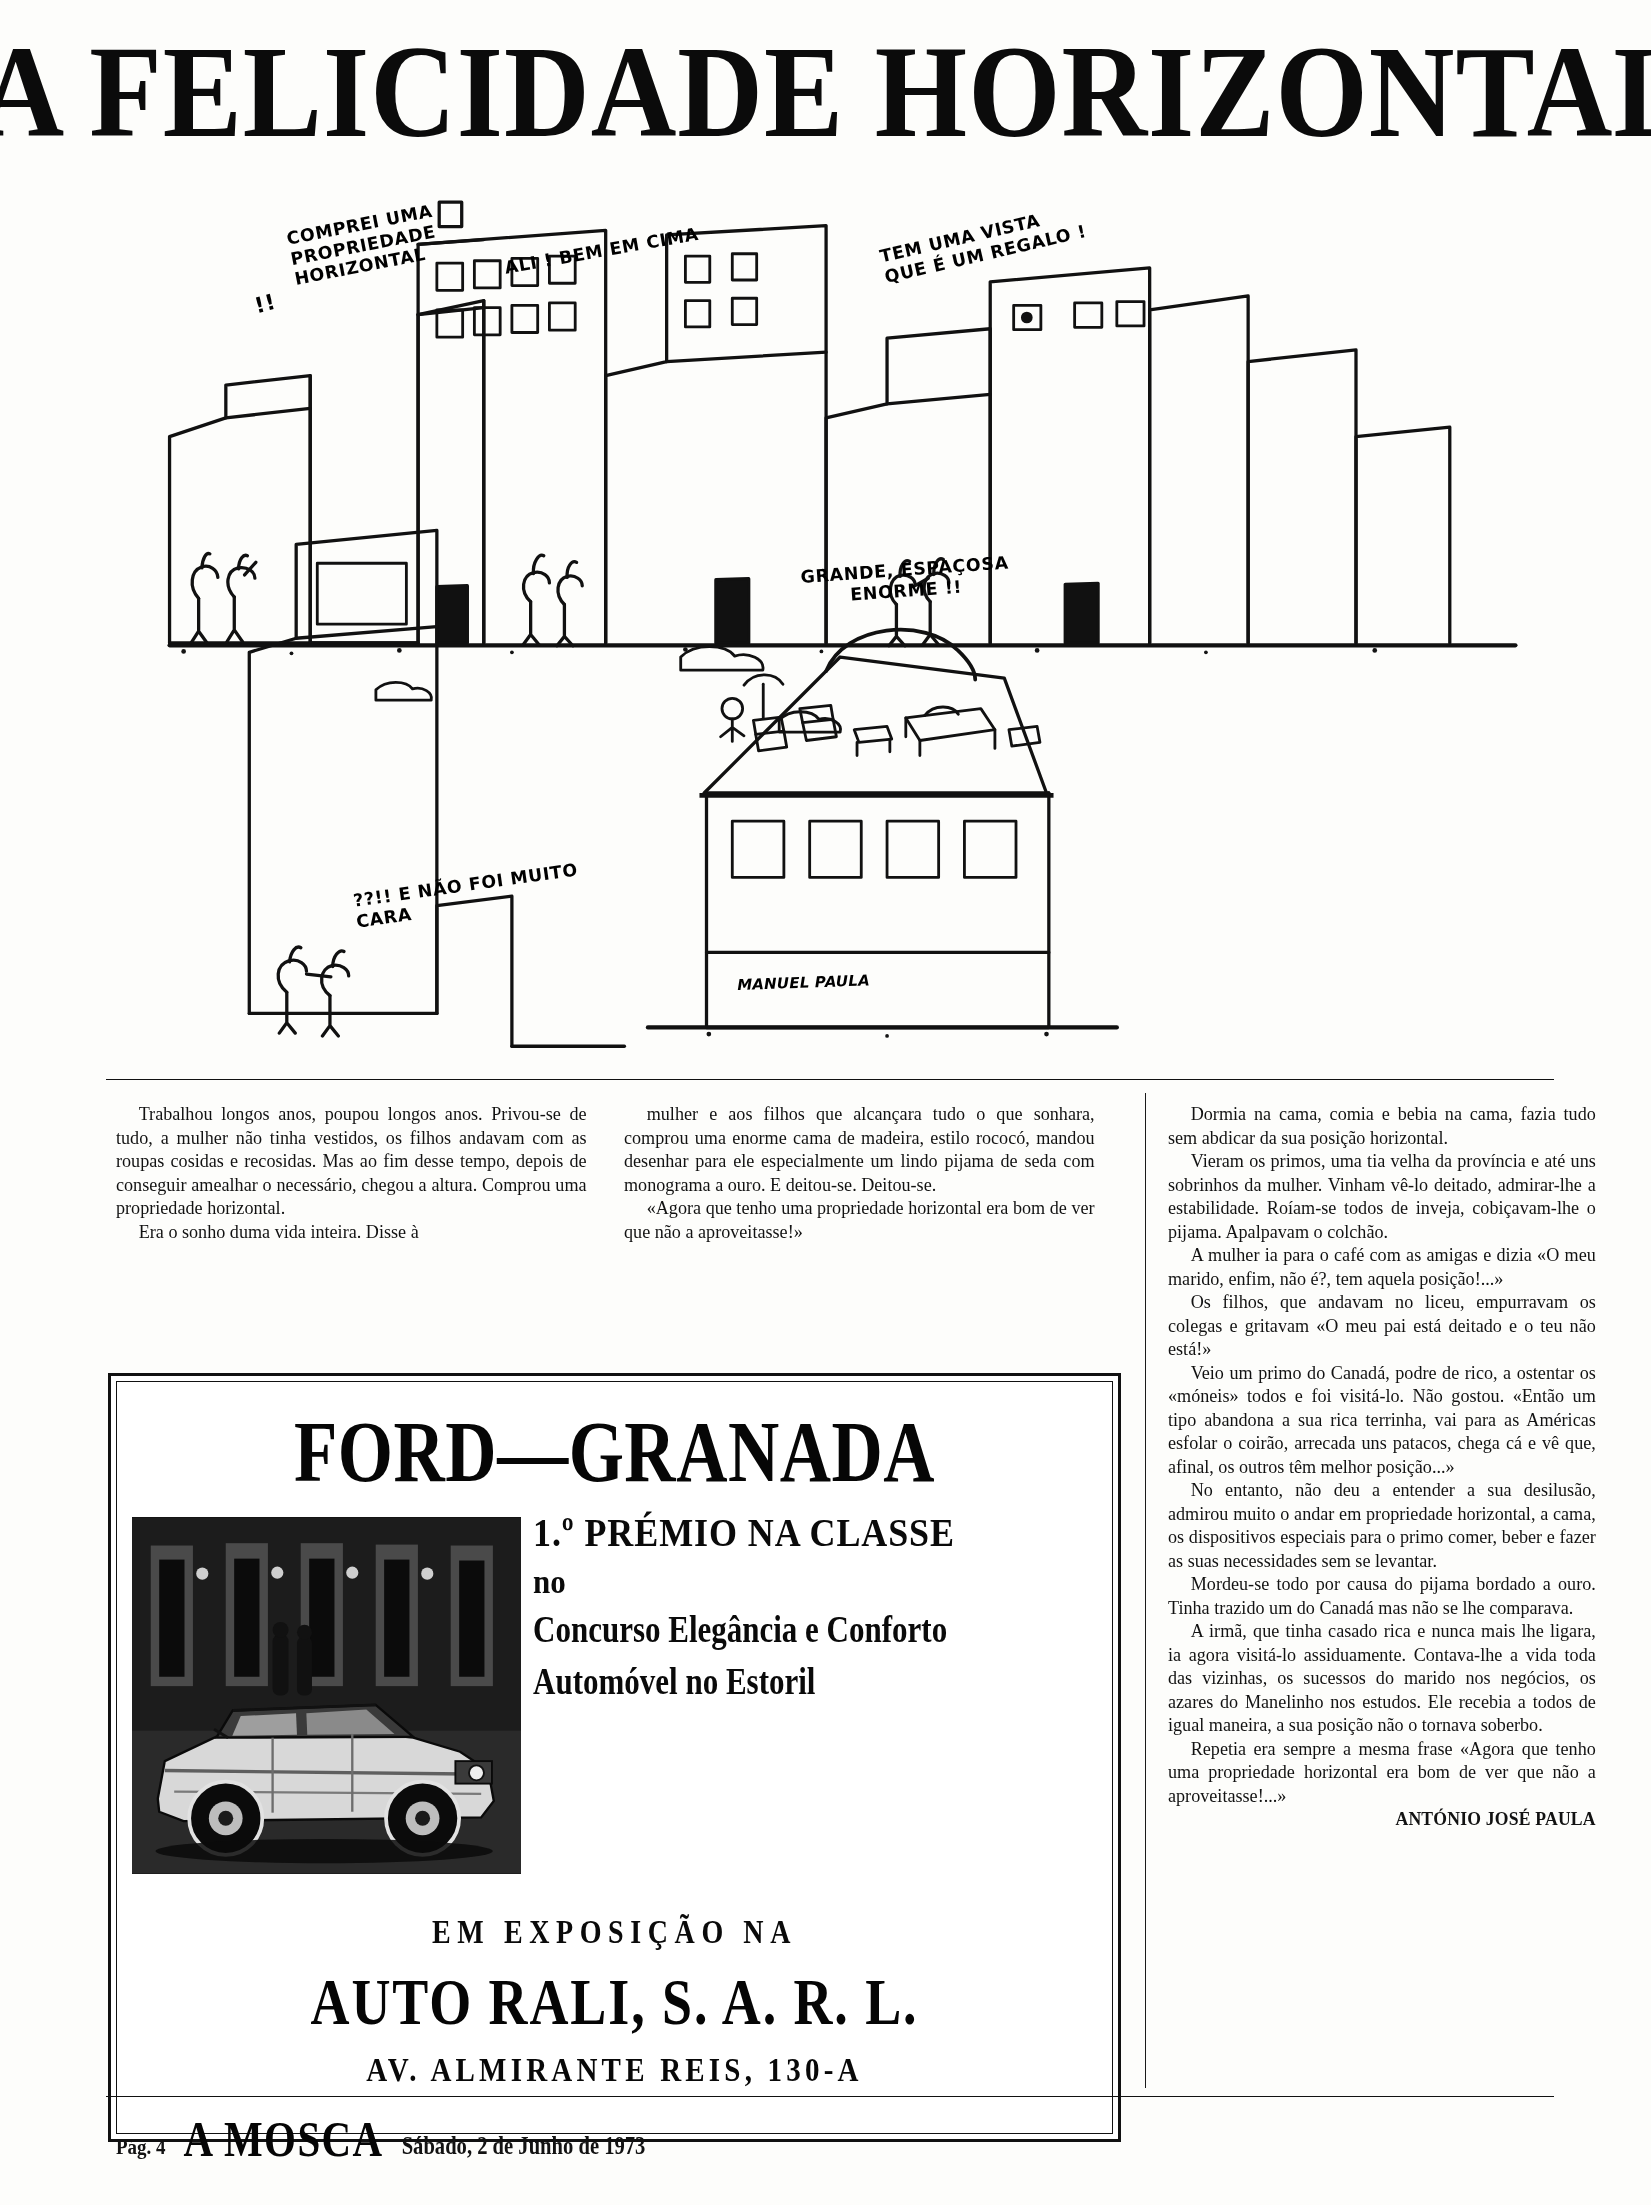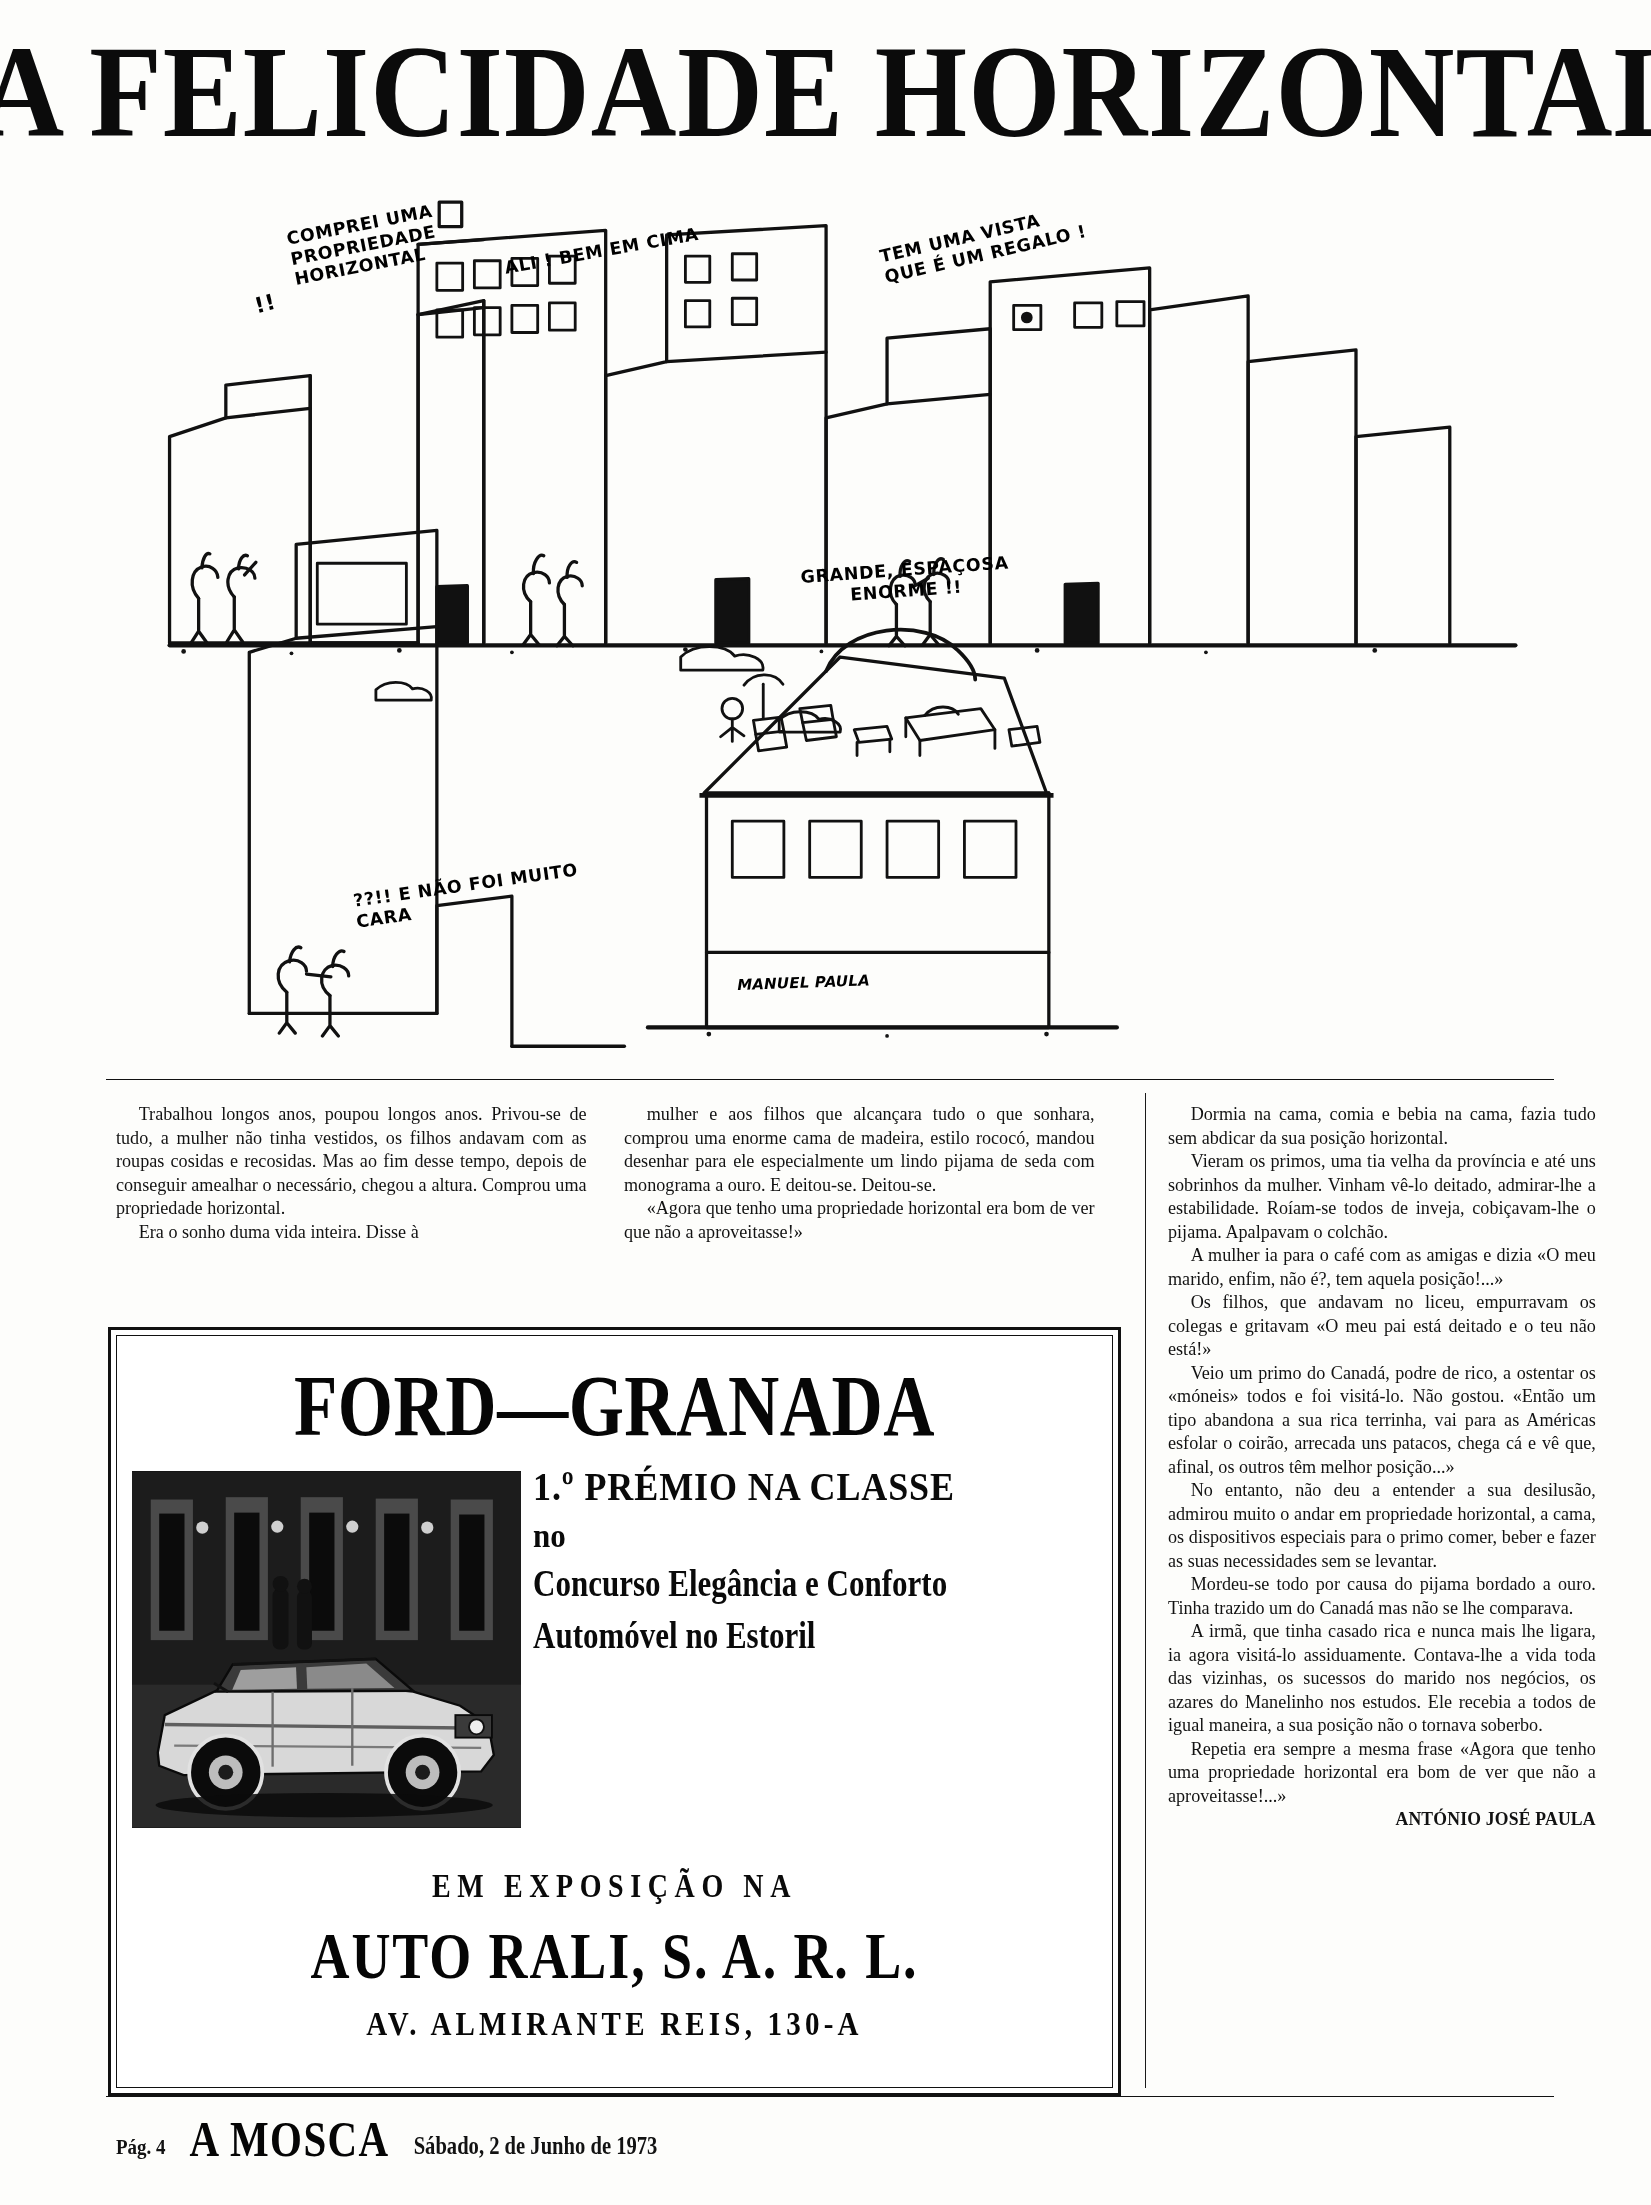--- a/index.html
+++ b/index.html
@@ -121,21 +121,21 @@
     top: 1093px;
     width: 0.9px;
     height: 995px;
     background: #1a1a1a;
   }
 
   
   .ad {
     position: absolute;
     left: 108px;
-    top: 1327px;
+    top: 1373px;
     width: 1013px;
     height: 769px;
     border: 3.3px solid #111;
     box-sizing: border-box;
     background: #fff;
     padding-left: 40px;
   }
   .ad-inner {
     position: absolute;
     left: 5.2px; top: 5.2px; right: 5.2px; bottom: 5.2px;
@@ -245,21 +245,21 @@
   }
 
   
   .footer {
     position: absolute;
     left: 116px;
     top: 2115px;
     width: 1032px;
     display: flex;
     align-items: baseline;
-    gap: 24px;
+    gap: 18px;
   }
   .footer-page {
     font-family: "Liberation Serif", "DejaVu Serif", serif;
     font-weight: 700;
     font-size: 19px;
     transform: scaleY(1.15);
     color: #121212;
   }
   .footer-title {
     font-family: "Liberation Serif", "DejaVu Serif", serif;

